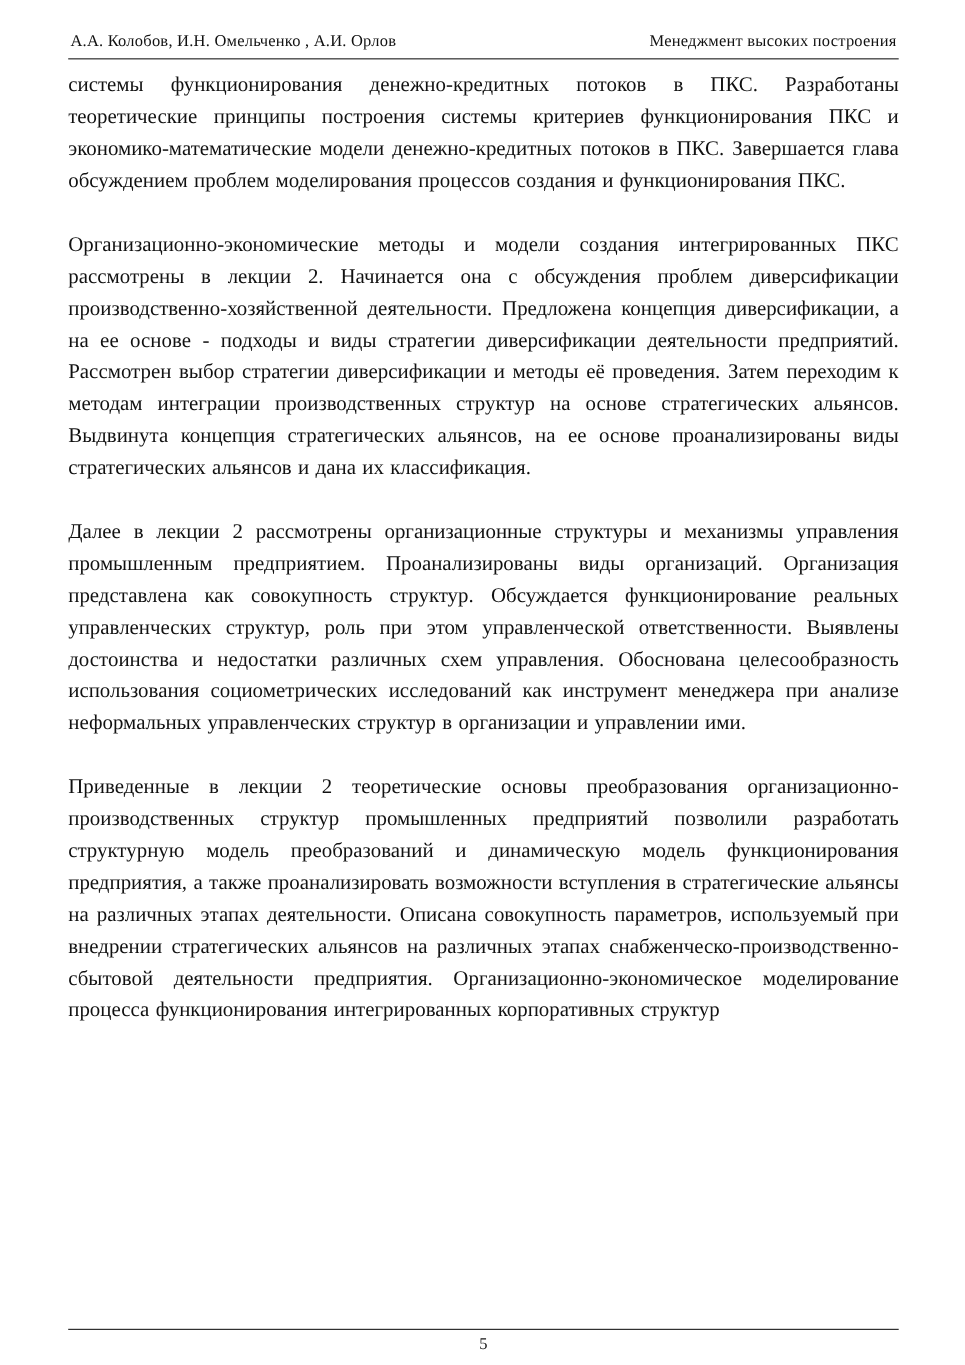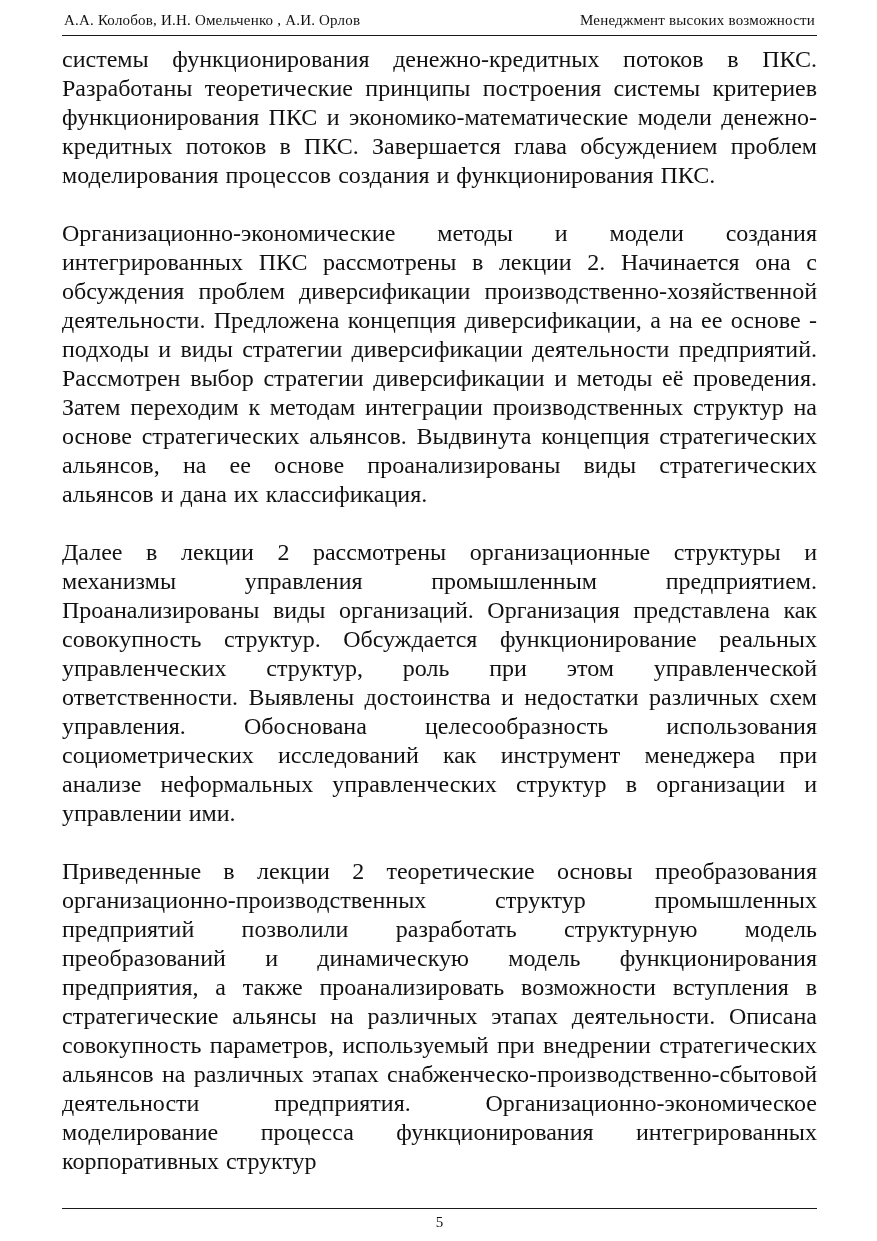--- a/index.html
+++ b/index.html
@@ -15,30 +15,31 @@
     flex-direction: column;
     padding: 12px 60px 10px 62px;
   }
   .page-header {
     display: flex;
     justify-content: space-between;
     align-items: baseline;
     font-size: 15px;
     padding: 0 2px 6px 2px;
     border-bottom: 1.5px solid #1a1a1a;
+    margin-top: 18px;
   }
   .page-header .authors { letter-spacing: 0.2px; }
   .page-header .doc-title { letter-spacing: 0.2px; }
   .page-body {
     flex: 1 1 auto;
     padding-top: 9px;
     overflow: hidden;
   }
   .page-body p {
-    font-size: 24px;
+    font-size: 19px;
     line-height: 29px;
     text-align: justify;
     text-justify: inter-word;
     margin: 0 0 29px 0;
     word-spacing: 1px;
     font-family: Liberation Serif, serif;
   }
   .page-body p:last-child { margin-bottom: 16px; }
   .page-footer {
     flex: 0 0 auto;
@@ -48,21 +49,21 @@
     font-size: 15px;
   }
 </style>
 </head>
 <body>
 
 <div class="page">
 
   <div class="page-header">
     <span class="authors">А.А. Колобов, И.Н. Омельченко , А.И. Орлов</span>
-    <span class="doc-title">Менеджмент высоких возможности</span>
+    <span class="doc-title">Менеджмент высоких построения</span>
   </div>
 
   <div class="page-body">
     <p>системы функционирования денежно-кредитных потоков в ПКС. Разработаны теоретические принципы построения системы критериев функционирования ПКС и экономико-математические модели денежно-кредитных потоков в ПКС. Завершается глава обсуждением проблем моделирования процессов создания и функционирования ПКС.</p>
     <p>Организационно-экономические методы и модели создания интегрированных ПКС рассмотрены в лекции 2. Начинается она с обсуждения проблем диверсификации производственно-хозяйственной деятельности. Предложена концепция диверсификации, а на ее основе - подходы и виды стратегии диверсификации деятельности предприятий. Рассмотрен выбор стратегии диверсификации и методы её проведения. Затем переходим к методам интеграции производственных структур на основе стратегических альянсов. Выдвинута концепция стратегических альянсов, на ее основе проанализированы виды стратегических альянсов и дана их классификация.</p>
     <p>Далее в лекции 2 рассмотрены организационные структуры и механизмы управления промышленным предприятием. Проанализированы виды организаций. Организация представлена как совокупность структур. Обсуждается функционирование реальных управленческих структур, роль при этом управленческой ответственности. Выявлены достоинства и недостатки различных схем управления. Обоснована целесообразность использования социометрических исследований как инструмент менеджера при анализе неформальных управленческих структур в организации и управлении ими.</p>
     <p>Приведенные в лекции 2 теоретические основы преобразования организационно-производственных структур промышленных предприятий позволили разработать структурную модель преобразований и динамическую модель функционирования предприятия, а также проанализировать возможности вступления в стратегические альянсы на различных этапах деятельности. Описана совокупность параметров, используемый при внедрении стратегических альянсов на различных этапах снабженческо-производственно-сбытовой деятельности предприятия. Организационно-экономическое моделирование процесса функционирования интегрированных корпоративных структур</p>
   </div>
 
   <div class="page-footer">

